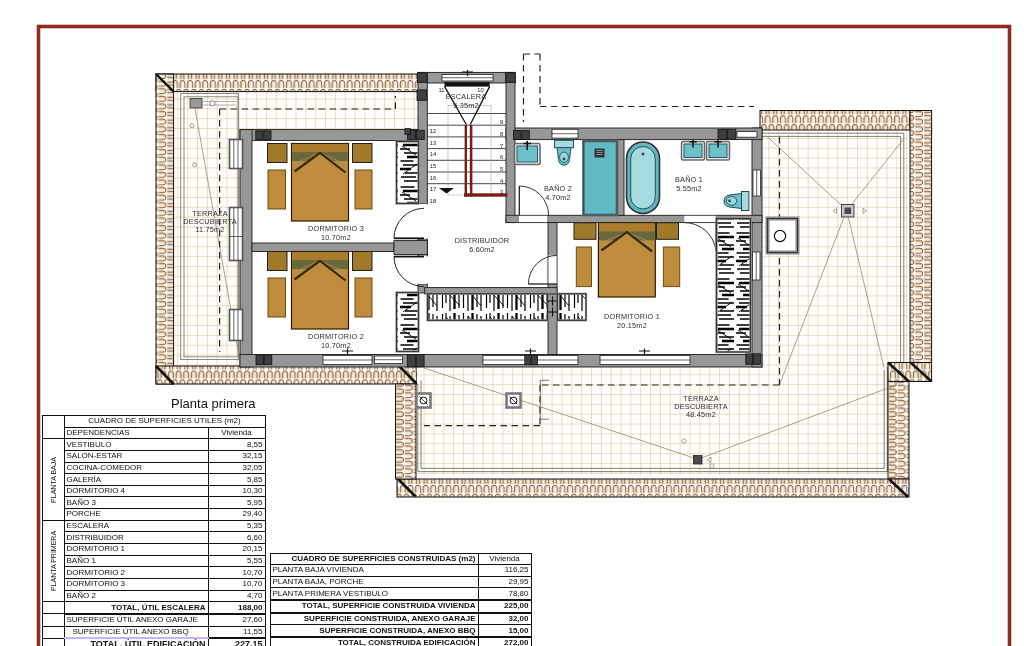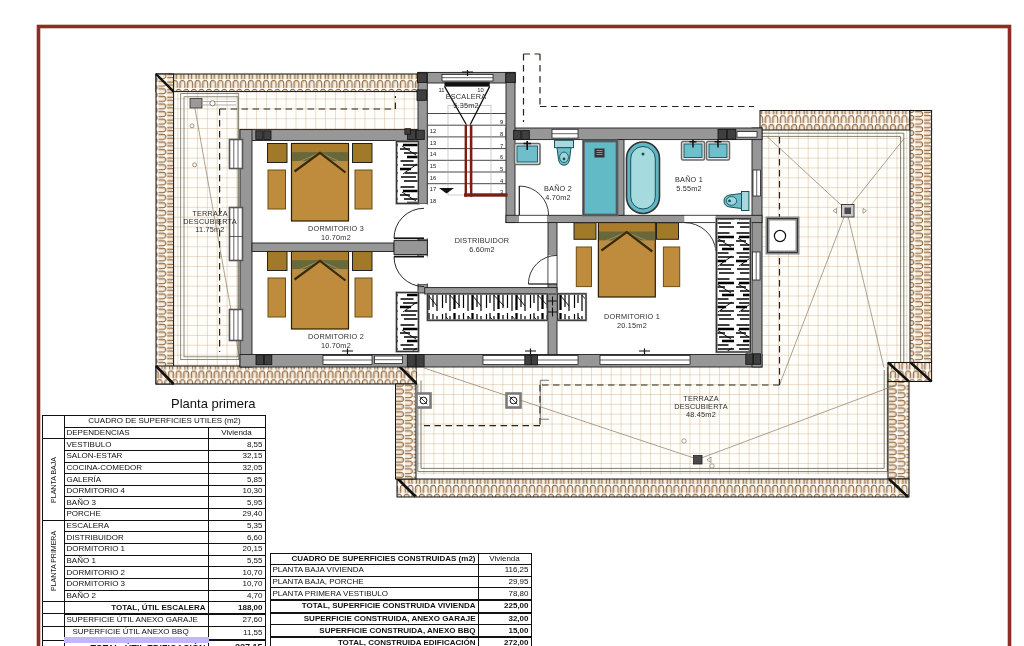--- a/index.html
+++ b/index.html
@@ -573,21 +573,21 @@
           <td class="ttl" style="border-bottom:2px solid #111;">TOTAL, ÚTIL ESCALERA</td>
           <td class="num ttl" style="border-bottom:2px solid #111;">188,00</td>
         </tr>
 <tr>
           <td style="border-right:none;"></td>
           <td>SUPERFICIE ÚTIL ANEXO GARAJE</td>
           <td class="num">27,60</td>
         </tr>
 <tr>
           <td style="border-right:none;"></td>
-          <td style="border-bottom:6px solid #c4b5fd;padding-left:8px;">SUPERFICIE ÚTIL ANEXO BBQ</td>
+          <td style="border-bottom:2px solid #c4b5fd;padding-left:8px;">SUPERFICIE ÚTIL ANEXO BBQ</td>
           <td class="num" style="border-bottom:2px solid #111;">11,55</td>
         </tr>
 <tr>
           <td style="border-right:none;border-bottom:none;"></td>
           <td class="ttl" style="font-size:9px;">TOTAL, ÚTIL EDIFICACIÓN</td>
           <td class="num ttl" style="font-size:9px;">227,15</td>
         </tr>
 </tbody>
     </table>
 

